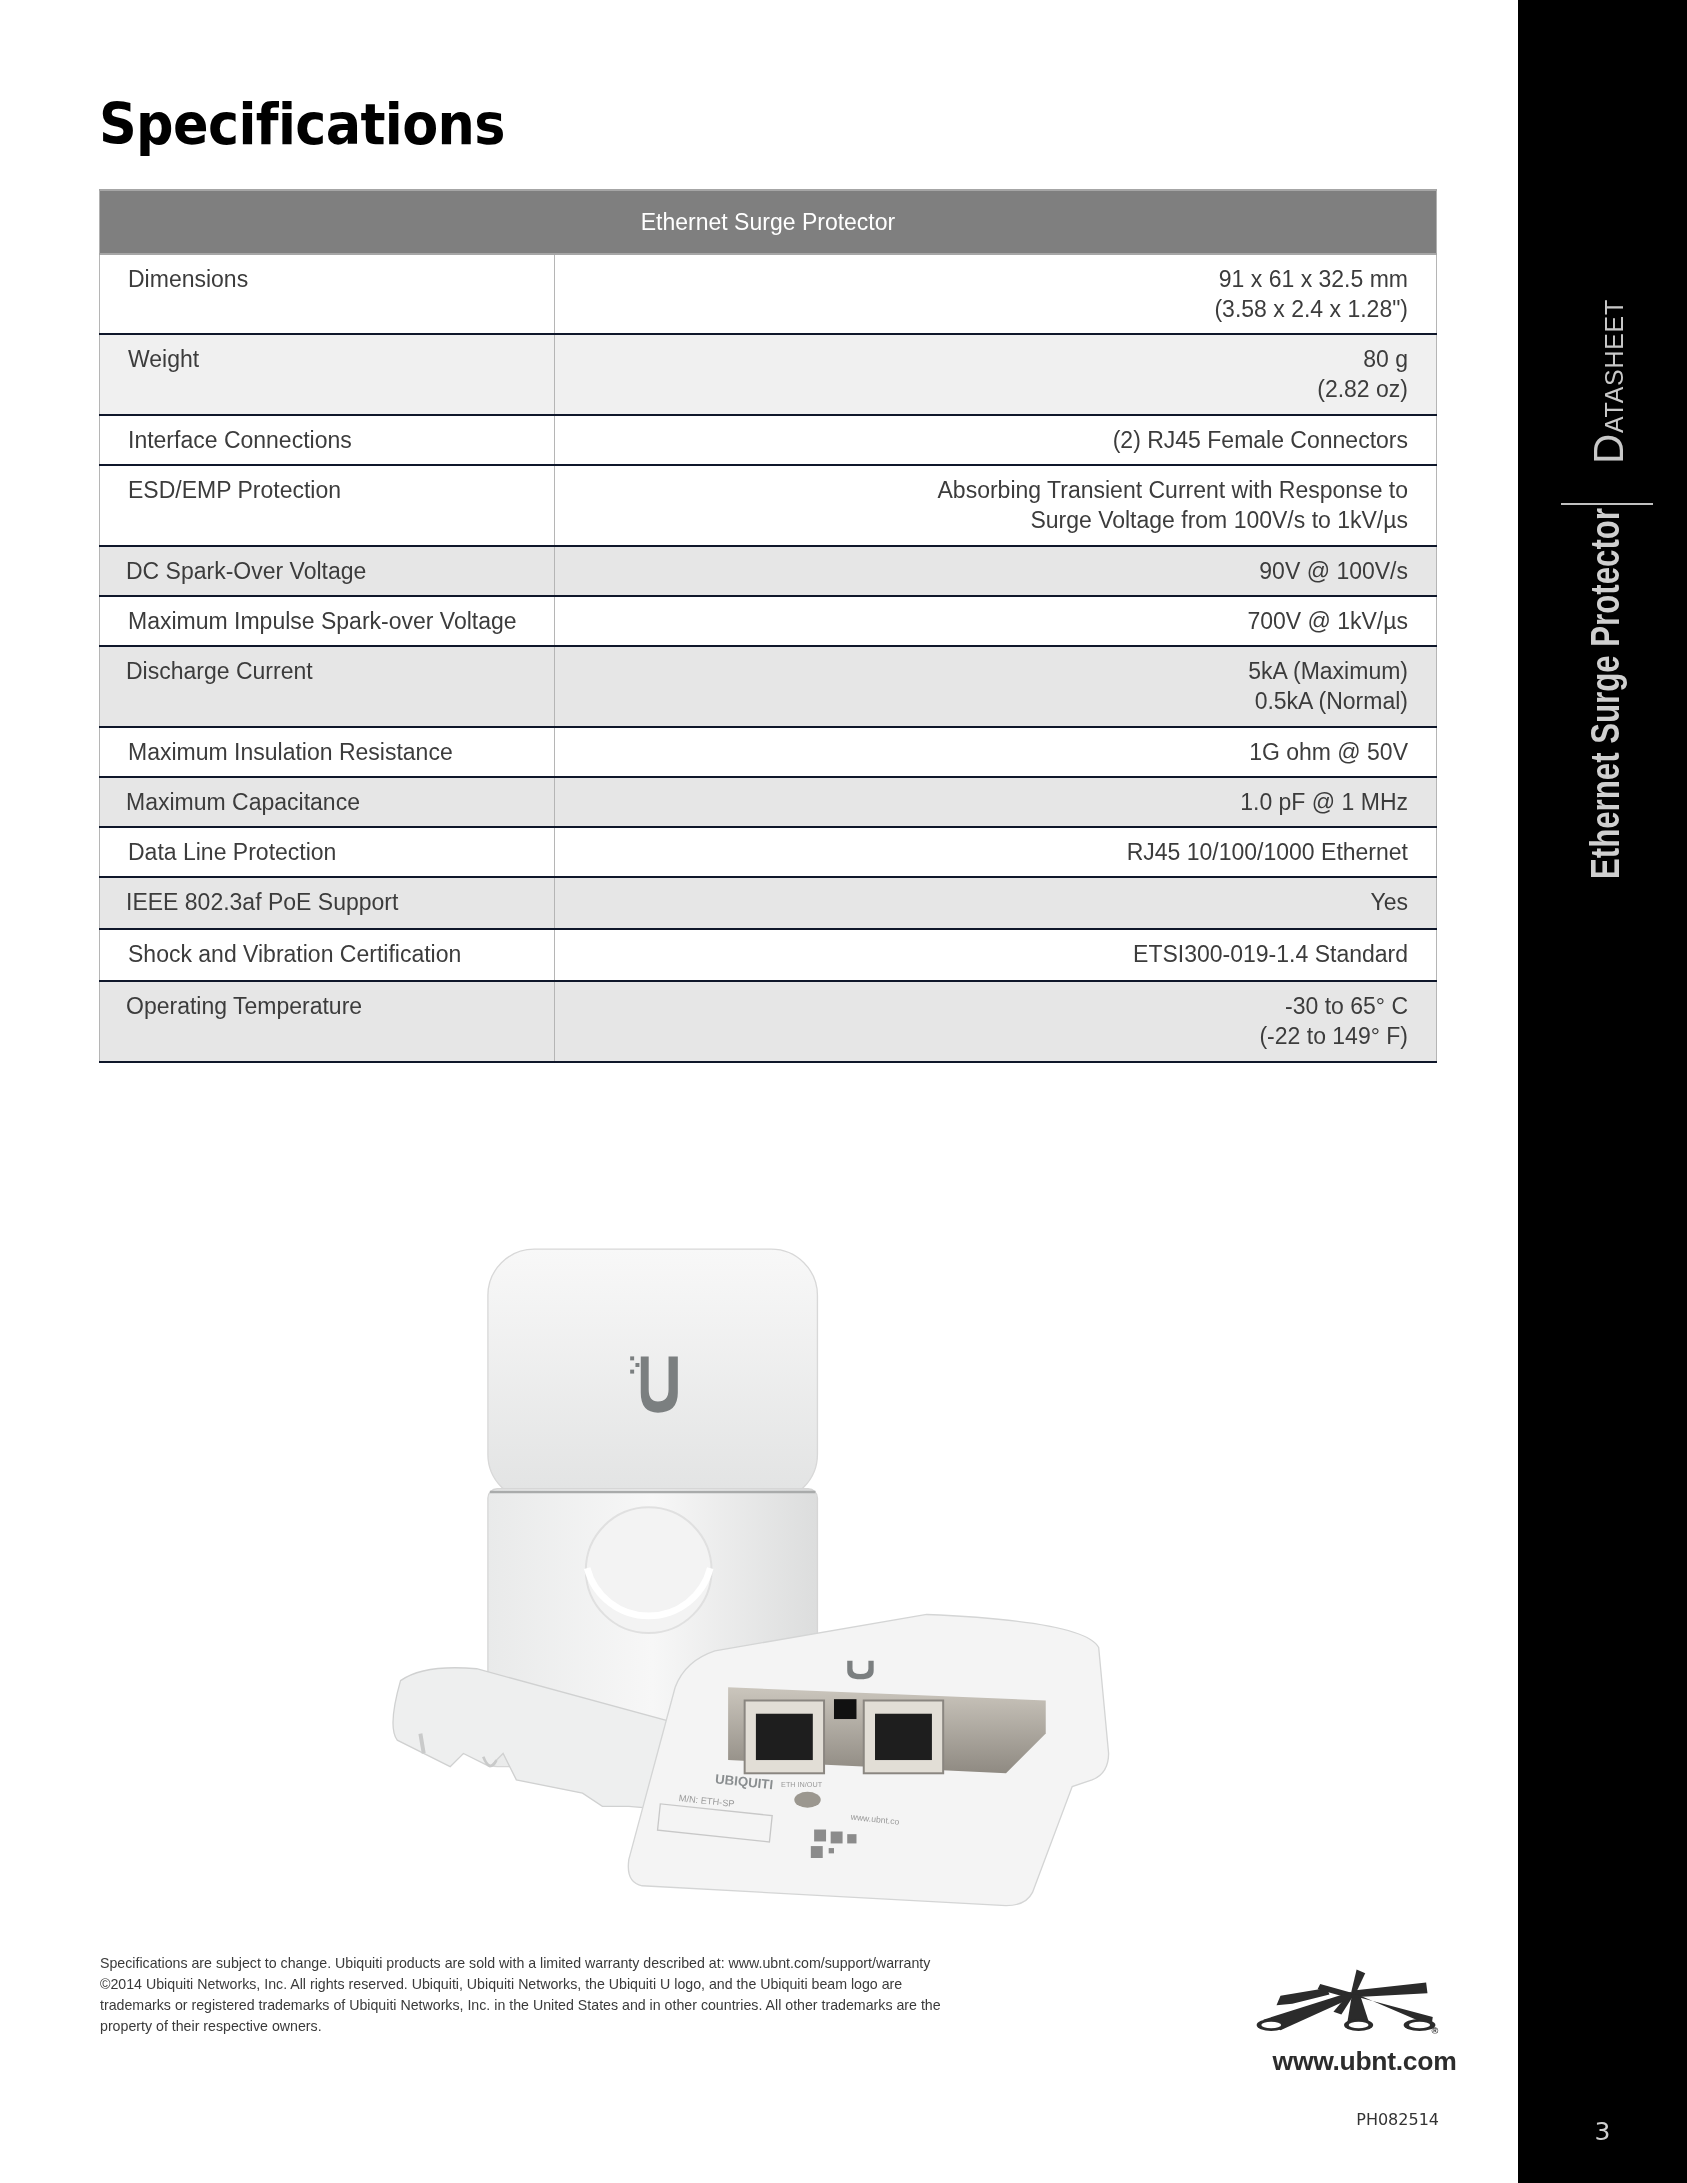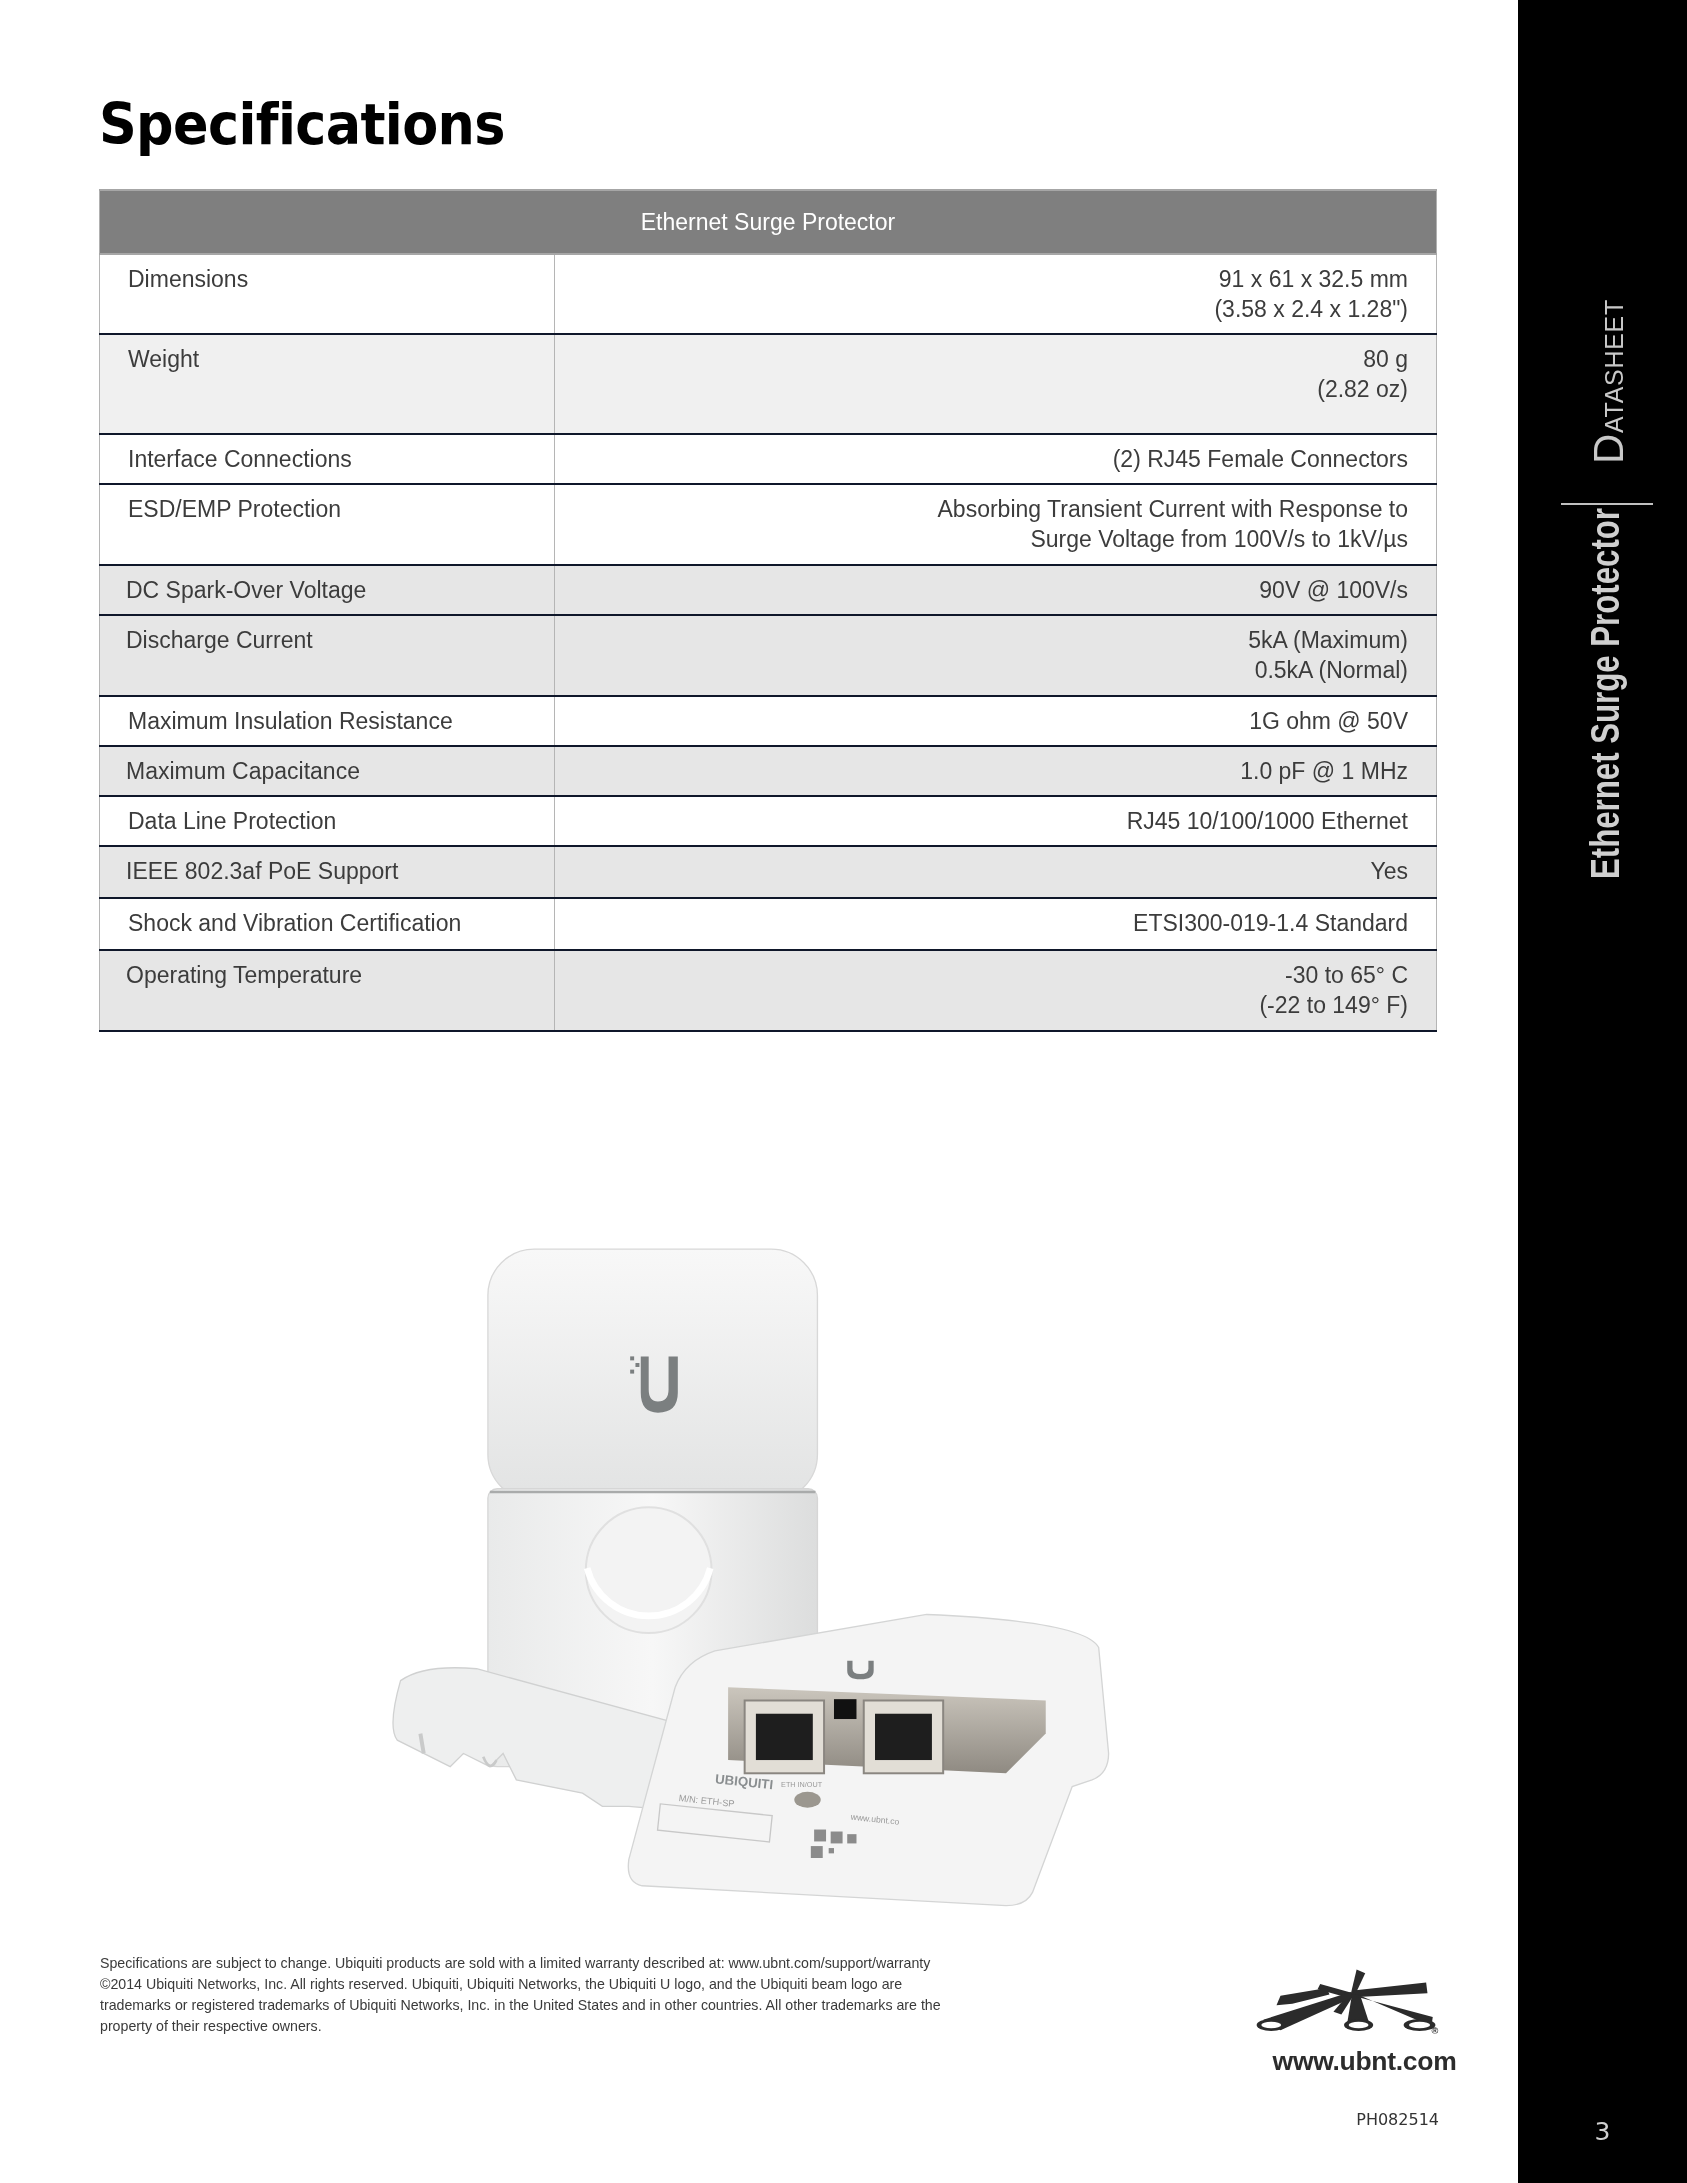--- a/index.html
+++ b/index.html
@@ -96,21 +96,21 @@
     </tr>
   </thead>
   <tbody id="spec-body">
       <tr class="row-1" style="height: 80px;">
         <td class="label">Dimensions</td>
         <td class="value">
           <span class="value-line">91 x 61 x 32.5 mm</span>
           <span class="value-line">(3.58 x 2.4 x 1.28")</span>
         </td>
       </tr>
-      <tr class="row-2" style="height: 100px;">
+      <tr class="row-2" style="height: 81px;">
         <td class="label">Weight</td>
         <td class="value">
           <span class="value-line">80 g</span>
           <span class="value-line">(2.82 oz)</span>
         </td>
       </tr>
       <tr class="row-1" style="height: 50px;">
         <td class="label">Interface Connections</td>
         <td class="value">
           <span class="value-line">(2) RJ45 Female Connectors</span>
@@ -120,20 +120,26 @@
         <td class="label">ESD/EMP Protection</td>
         <td class="value">
           <span class="value-line">Absorbing Transient Current with Response to</span>
           <span class="value-line">Surge Voltage from 100V/s to 1kV/µs</span>
         </td>
       </tr>
       <tr class="even" style="height: 50px;">
         <td class="label">DC Spark-Over Voltage</td>
         <td class="value">
           <span class="value-line">90V @ 100V/s</span>
+        </td>
+      </tr>
+      <tr class="row-1" style="height: 50px;">
+        <td class="label">Maximum Impulse Spark-over Voltage</td>
+        <td class="value">
+          <span class="value-line">700V @ 1kV/µs</span>
         </td>
       </tr>
       <tr class="even" style="height: 81px;">
         <td class="label">Discharge Current</td>
         <td class="value">
           <span class="value-line">5kA (Maximum)</span>
           <span class="value-line">0.5kA (Normal)</span>
         </td>
       </tr>
       <tr class="row-1" style="height: 50px;">

